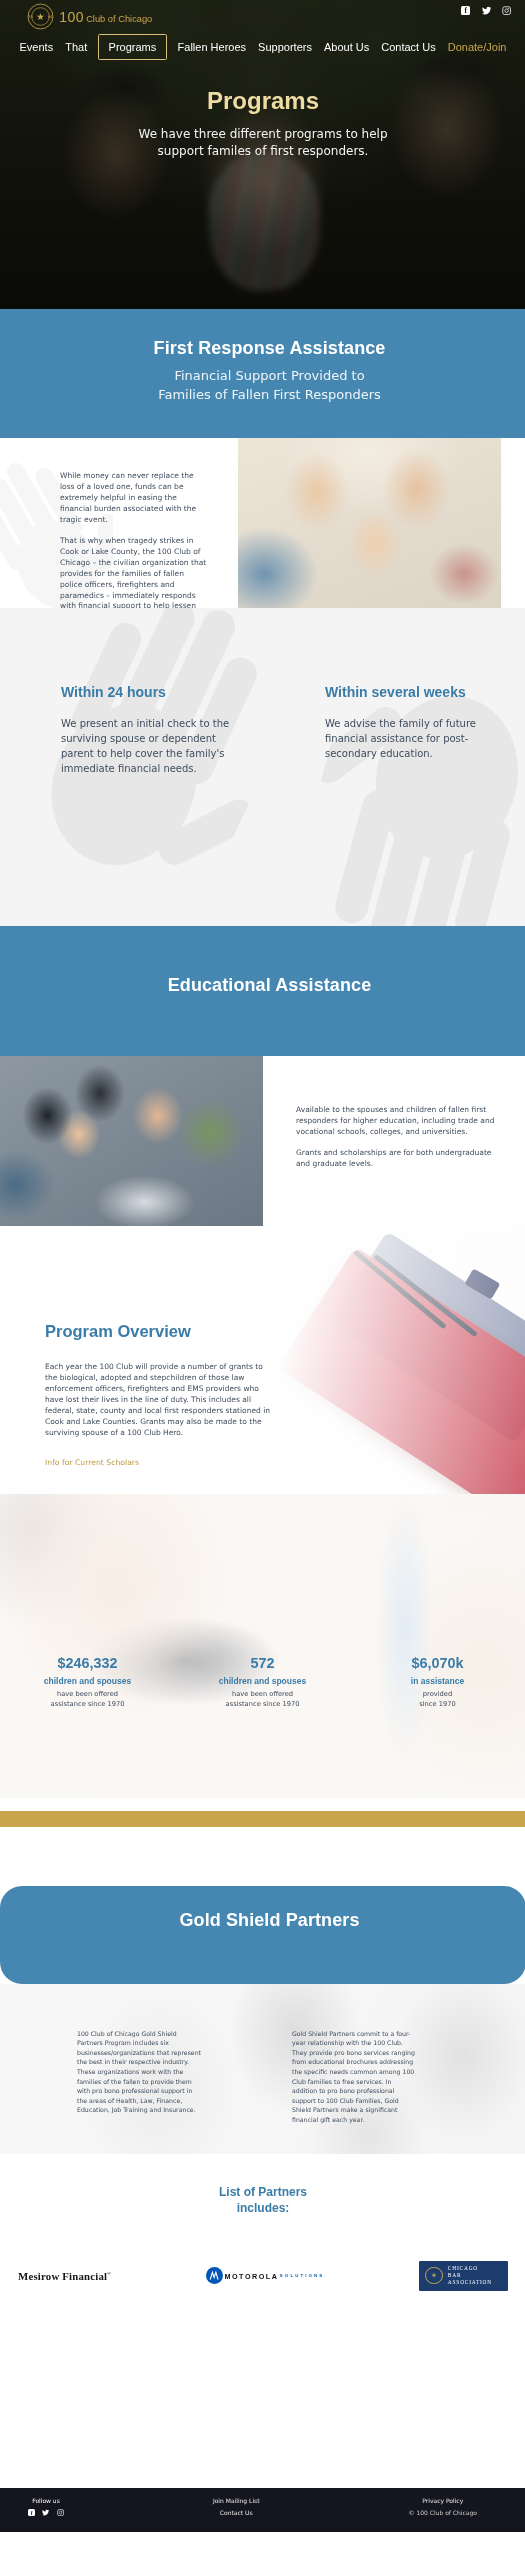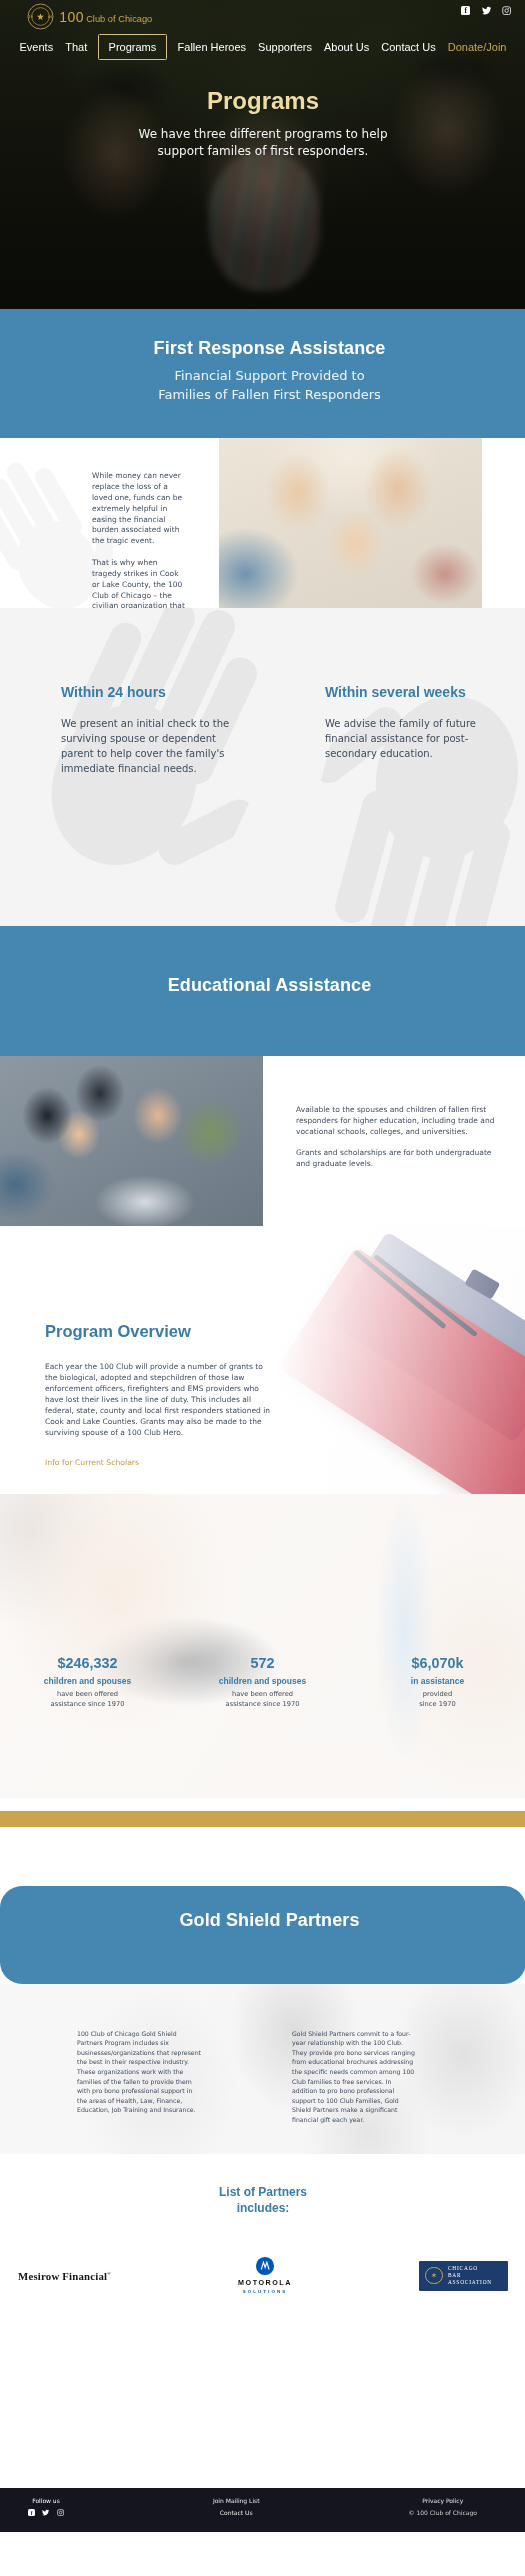--- a/index.html
+++ b/index.html
@@ -57,21 +57,21 @@
   .band { background:#4587B1; text-align:center; color:#ffffff;padding-left:13px; }
   .band h2 { font-family:"Liberation Sans",sans-serif; font-weight:bold; font-size:18px; letter-spacing:0.1px; }
   .band-1 { height:129px; padding-top:29px; }
   .band-sub { margin-top:8px; font-size:13px; line-height:1.45; color:#eef4f8; font-weight:normal; }
   .band-2 { height:130px; padding-top:49px; }
   .band-3 { height:98px; padding-top:24px;border-radius:22px; }
 
   
   .card { height:170px; display:flex; background:#ffffff; position:relative; overflow:hidden; }
   .card-text { position:relative; z-index:2; }
-  .card1-text { width:219px; padding:33px 31px 0 92px; }
+  .card1-text { width:238px; padding:33px 31px 0 60px; }
   .card1-text p, .card2-text p { font-size:7.5px; line-height:1.45; color:#3F4D5E; }
   .card1-text p + p, .card2-text p + p { margin-top:10.8px; }
   .photo { width:263px; height:170px; flex:none; }
   .photo-family { background:
       radial-gradient(46px 57px at 30% 32%, #eac9a6 0%, transparent 70%),
       radial-gradient(49px 59px at 68% 30%, #e6c2a0 0%, transparent 70%),
       radial-gradient(41px 49px at 52% 62%, #efcfae 0%, transparent 70%),
       radial-gradient(72px 62px at 10% 80%, #6f94b0 0%, transparent 75%),
       radial-gradient(46px 41px at 86% 80%, #c9938a 0%, transparent 75%),
       radial-gradient(113px 82px at 50% 8%, #f3ece0 0%, transparent 80%),
@@ -146,21 +146,21 @@
   .gsp-col { width:126px; font-size:6.2px; line-height:1.55; color:#3F4D5E; }
   .gsp-col-2 { width:126px; }
 
   
   .partners { text-align:center; }
   .partners-heading { margin-top:30px; color:#3A7CA8; font-family:"Liberation Sans",sans-serif; font-size:12px; font-weight:bold; line-height:1.4; }
   .logo-row { display:flex; justify-content:space-between; align-items:center; padding:0 18px; margin-top:34px; height:49px; }
   .logo { cursor:pointer; }
   .logo-mesirow { font-family:"Liberation Serif",serif; font-weight:bold; font-size:10.8px; color:#161616; letter-spacing:0.2px; }
   .logo-mesirow sup { font-size:4.6px; }
-  .logo-moto { display:flex; flex-direction:column; align-items:center; gap:1.5px; }
+  .logo-moto { display:flex; align-items:center; gap:1.5px; }
   .moto-circle { width:17.5px; height:17.5px; border-radius:50%; background:#0057B8; display:flex; align-items:center; justify-content:center; }
   .moto-m { fill:none; stroke:#ffffff; stroke-width:2.6; }
   .moto-name { font-family:"Liberation Sans",sans-serif; font-weight:bold; font-size:7.2px; letter-spacing:1.5px; color:#111111; margin-top:2.1px; }
   .moto-sub { font-family:"Liberation Sans",sans-serif; font-weight:bold; font-size:4.4px; letter-spacing:2.1px; color:#0057B8; }
   .logo-cba { width:89px; height:30px; background:#1c3c6e; border-radius:1px; display:flex; align-items:center; gap:5.2px; padding:0 6.2px; }
   .cba-seal { width:17.5px; height:17.5px; border-radius:50%; border:1px solid #C9A64D; color:#C9A64D; display:flex; align-items:center; justify-content:center; font-size:7.7px; flex:none; }
   .cba-text { color:#ffffff; font-family:"Liberation Serif",serif; font-size:5.4px; letter-spacing:0.8px; text-align:left; line-height:1.35; }
 
   
   .footer { position:absolute; left:0; top:2488px; width:526px; height:44px; background:#15151F;

